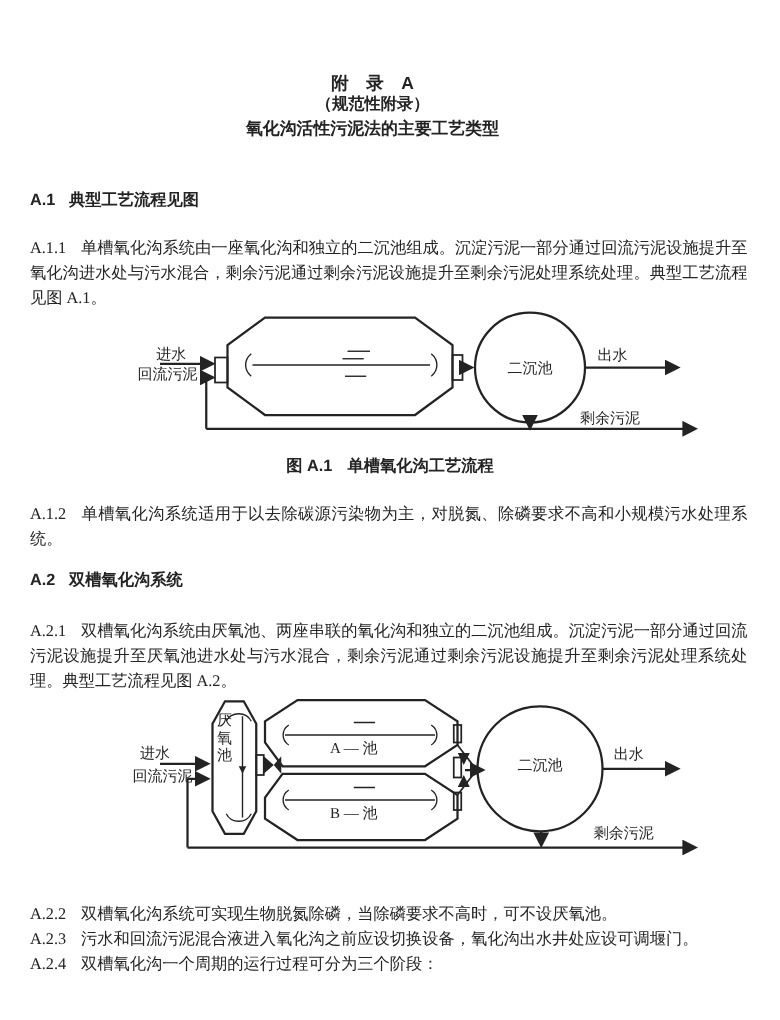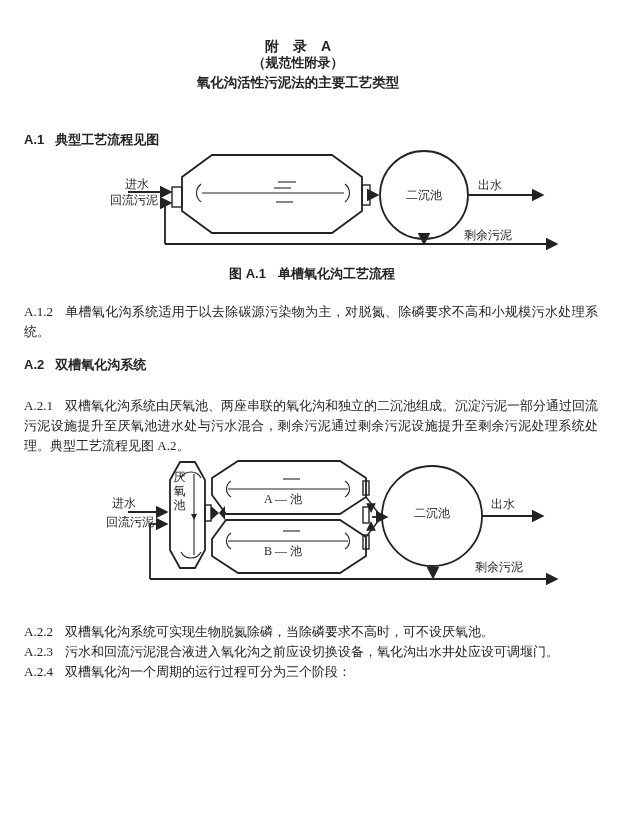--- a/index.html
+++ b/index.html
@@ -1,21 +1,21 @@
 <!DOCTYPE html>
 <html><head>
 <meta charset="utf-8">
 <style>
   html,body{margin:0;padding:0;background:#888;}
   .doc{
     position:relative;width:624px;height:816px;margin:0 auto;background:#ffffff;
     font-family:"Liberation Serif","DejaVu Serif",serif;color:#242424;
     box-sizing:border-box;padding-top:38px;overflow:hidden;
   }
-  .titleblock{width:596px;text-align:center;}
+  .titleblock{width:596px;text-align:center;margin-top:20px;}
   .t1{font-family:"Liberation Sans","DejaVu Sans",sans-serif;font-weight:bold;font-size:14px;line-height:16px;white-space:pre;}
   .t2{font-family:"Liberation Sans","DejaVu Sans",sans-serif;font-weight:bold;font-size:13px;line-height:18px;}
   .t3{font-family:"Liberation Sans","DejaVu Sans",sans-serif;font-weight:bold;font-size:13.5px;line-height:18px;margin-top:2px;}
   .h2{font-family:"Liberation Sans","DejaVu Sans",sans-serif;font-weight:bold;font-size:13px;line-height:18px;margin:0 26px 0 24px;}
   .h-a1{margin-top:39px;}
   .h-a2{margin-top:14px;}
   .para{font-size:13px;line-height:20px;margin:0 26px 0 24px;text-align:justify;}
   .p-a11{margin-top:19px;}
   .p-a12{margin-top:19px;}
   .p-a21{margin-top:22px;}
@@ -45,20 +45,23 @@
   <div class="titleblock">
     <div class="t1">附　录　A</div>
     <div class="t2">（规范性附录）</div>
     <div class="t3">氧化沟活性污泥法的主要工艺类型</div>
   </div>
 
   <div class="h2 h-a1">
     <span class="hnum">A.1</span><span>典型工艺流程见图</span>
   </div>
 
+  <p class="para p-a11">
+    <span class="pnum">A.1.1</span><span>单槽氧化沟系统由一座氧化沟和独立的二沉池组成。沉淀污泥一部分通过回流污泥设施提升至氧化沟进水处与污水混合，剩余污泥通过剩余污泥设施提升至剩余污泥处理系统处理。典型工艺流程见图 A.1。</span>
+  </p>
 
   <div class="fig fig1">
     <svg width="624" height="112" viewBox="0 0 624 112">
       <defs>
         <marker id="ah1" viewBox="0 0 10 10" refX="8" refY="5" markerWidth="7" markerHeight="7" orient="auto-start-reverse">
           <path d="M0,0 L10,5 L0,10 z" fill="#232323"></path>
         </marker>
       </defs>
       <g class="ln" stroke-width="1.8">
         <polygon points="212,6 332,6 362,28 362,62 332,84 212,84 182,62 182,28"></polygon>

